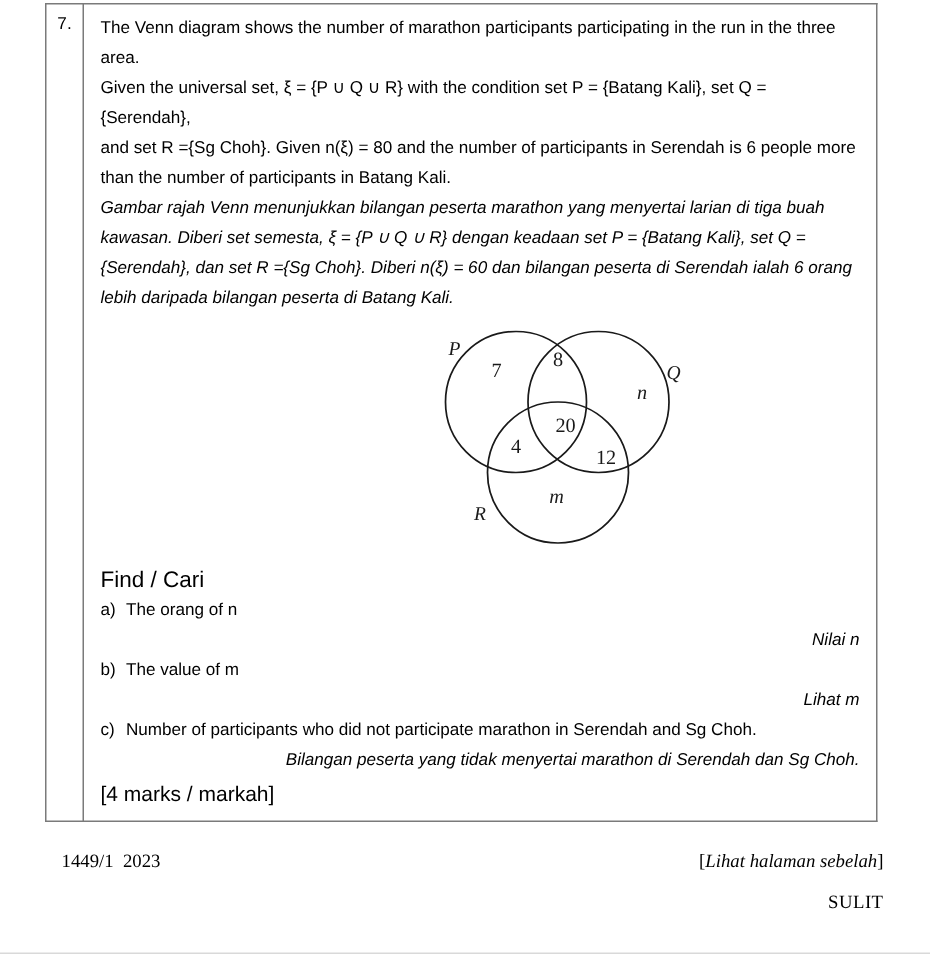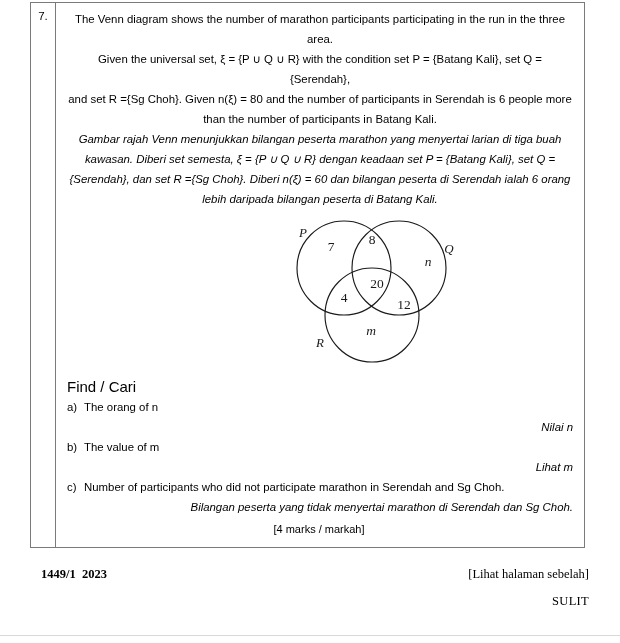--- a/index.html
+++ b/index.html
@@ -45,21 +45,21 @@
     padding: 6px 11px 8px 11px !important;
   }
   .answer-cell {
     padding: 7px 11px 12px 11px !important;
   }
 
   
   .para {
     font-size: 11.4px;
     line-height: 20px;
-    text-align: center;
+    text-align: left;
   }
   .para.en { font-style: normal; }
   .para.my { font-style: italic; }
 
   .find-label {
     font-size: 15px;
     line-height: 20px;
     margin-top: 2px;
   }
   .qlist {
@@ -76,22 +76,22 @@
   .qitem .marker {
     position: absolute;
     left: 0;
     top: 0;
   }
   .qitem .my-line {
     font-style: italic;
     text-align: right;
   }
   .marks {
-    text-align: center;
-    font-size: 11px;
+    text-align: left;
+    font-size: 14px;
     line-height: 20px;
     margin-top: 2px;
     padding-right: 2px;
   }
   .ans-line {
     font-size: 11.4px;
     line-height: 20px;
   }
 
   
@@ -136,30 +136,29 @@
     width: 620px;
     height: 46px;
     font-family: "Liberation Serif", serif;
     font-size: 12.5px;
   }
   .footer-code {
     position: absolute;
     left: 41px;
     top: 0;
     white-space: pre;
-    font-weight: bold;
   }
   .footer-right {
     position: absolute;
     right: 31px;
     top: 0;
     text-align: right;
   }
   .footer-see { font-style: normal; }
-  .footer-see .it { }
+  .footer-see .it { font-style: italic; }
   .footer-sulit {
     margin-top: 12px;
     letter-spacing: 0.3px;
   }
   .bottom-rule {
     position: absolute;
     left: 0;
     top: 635px;
     width: 620px;
     height: 1px;

